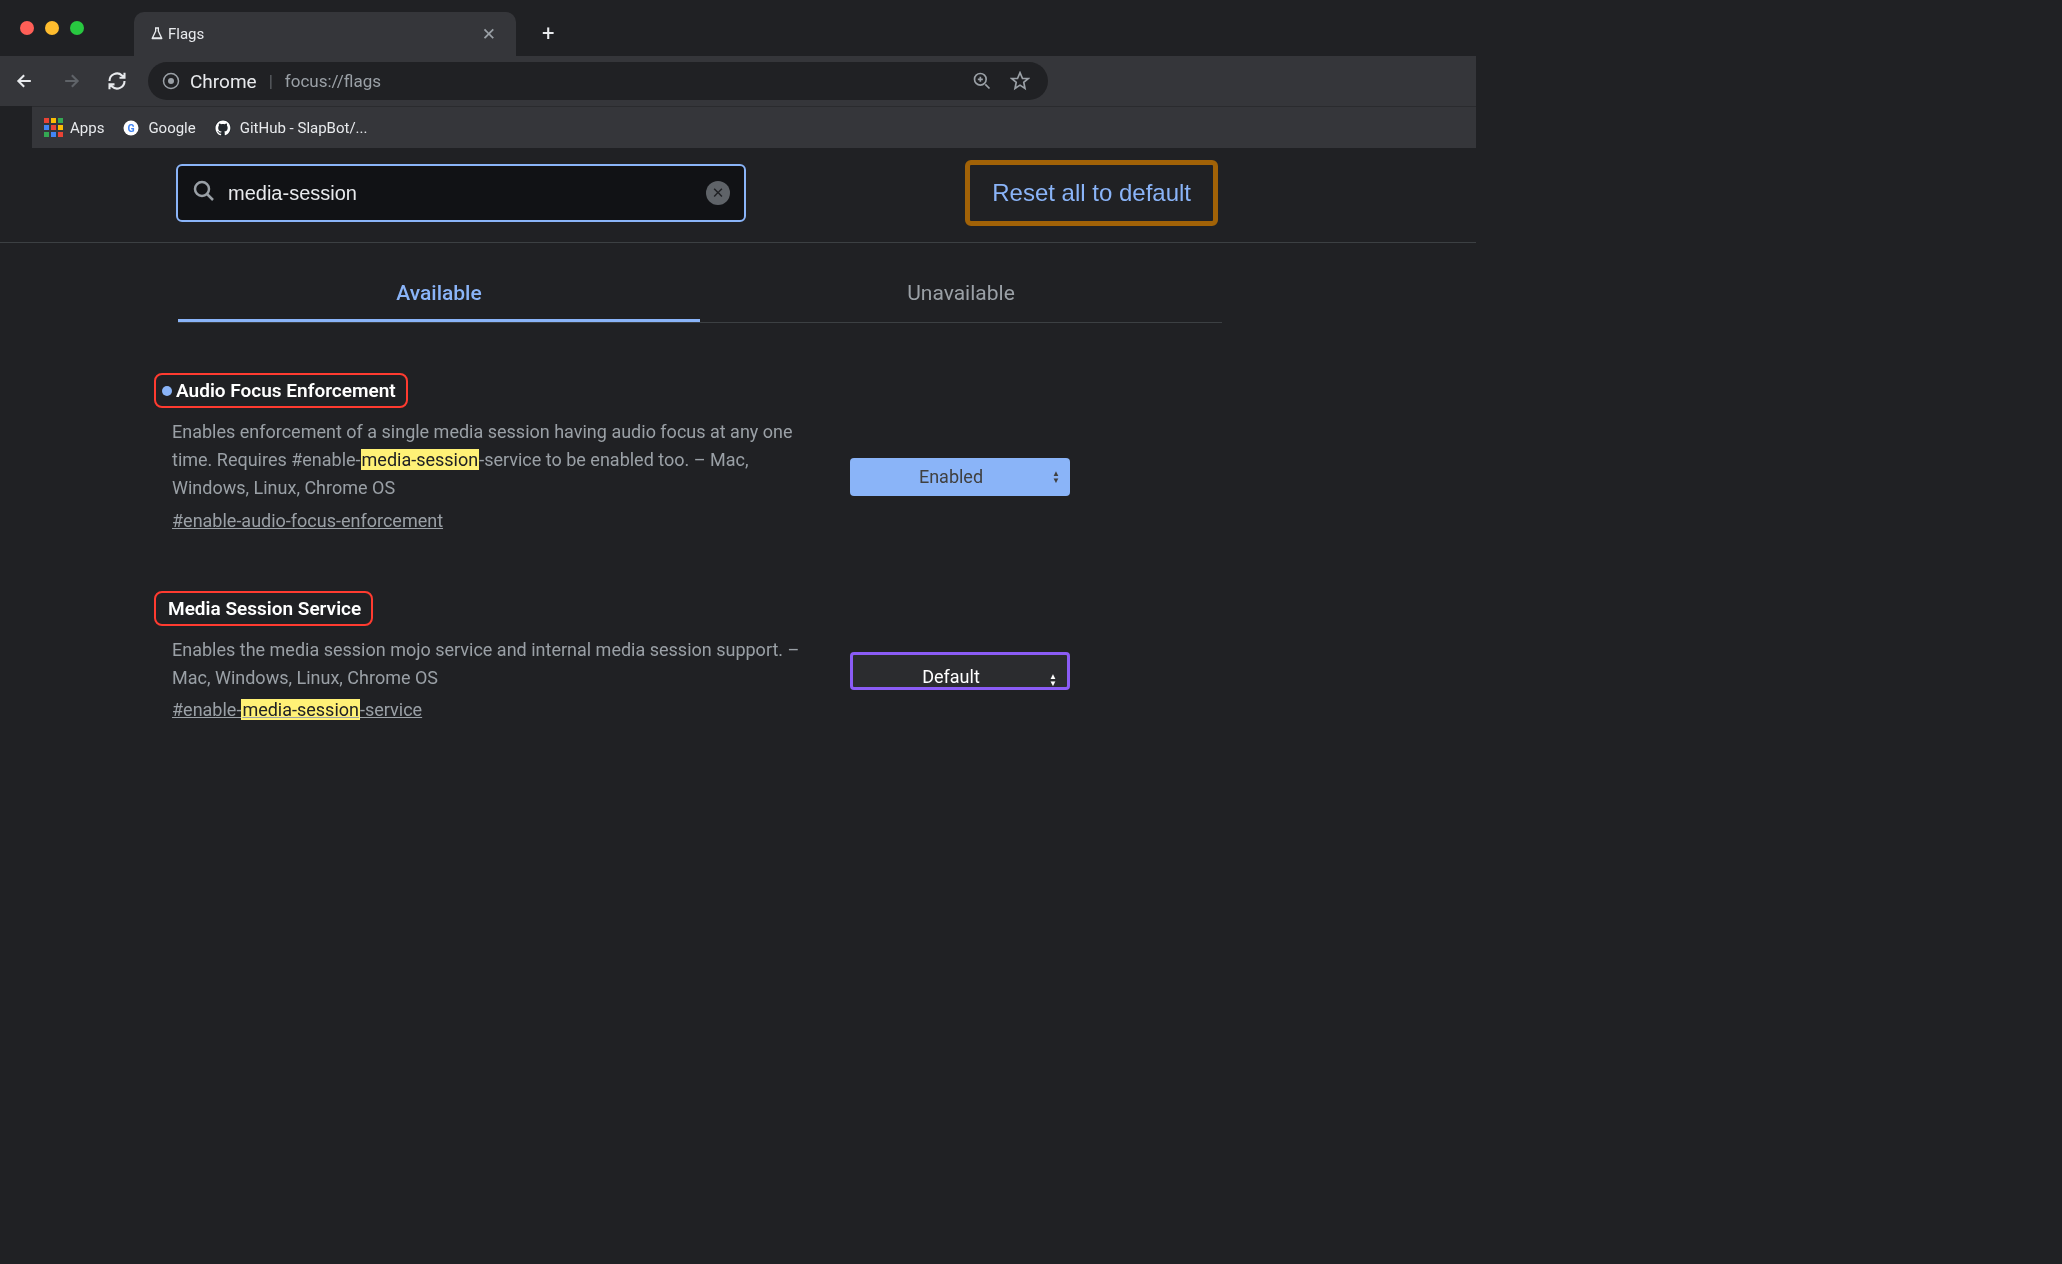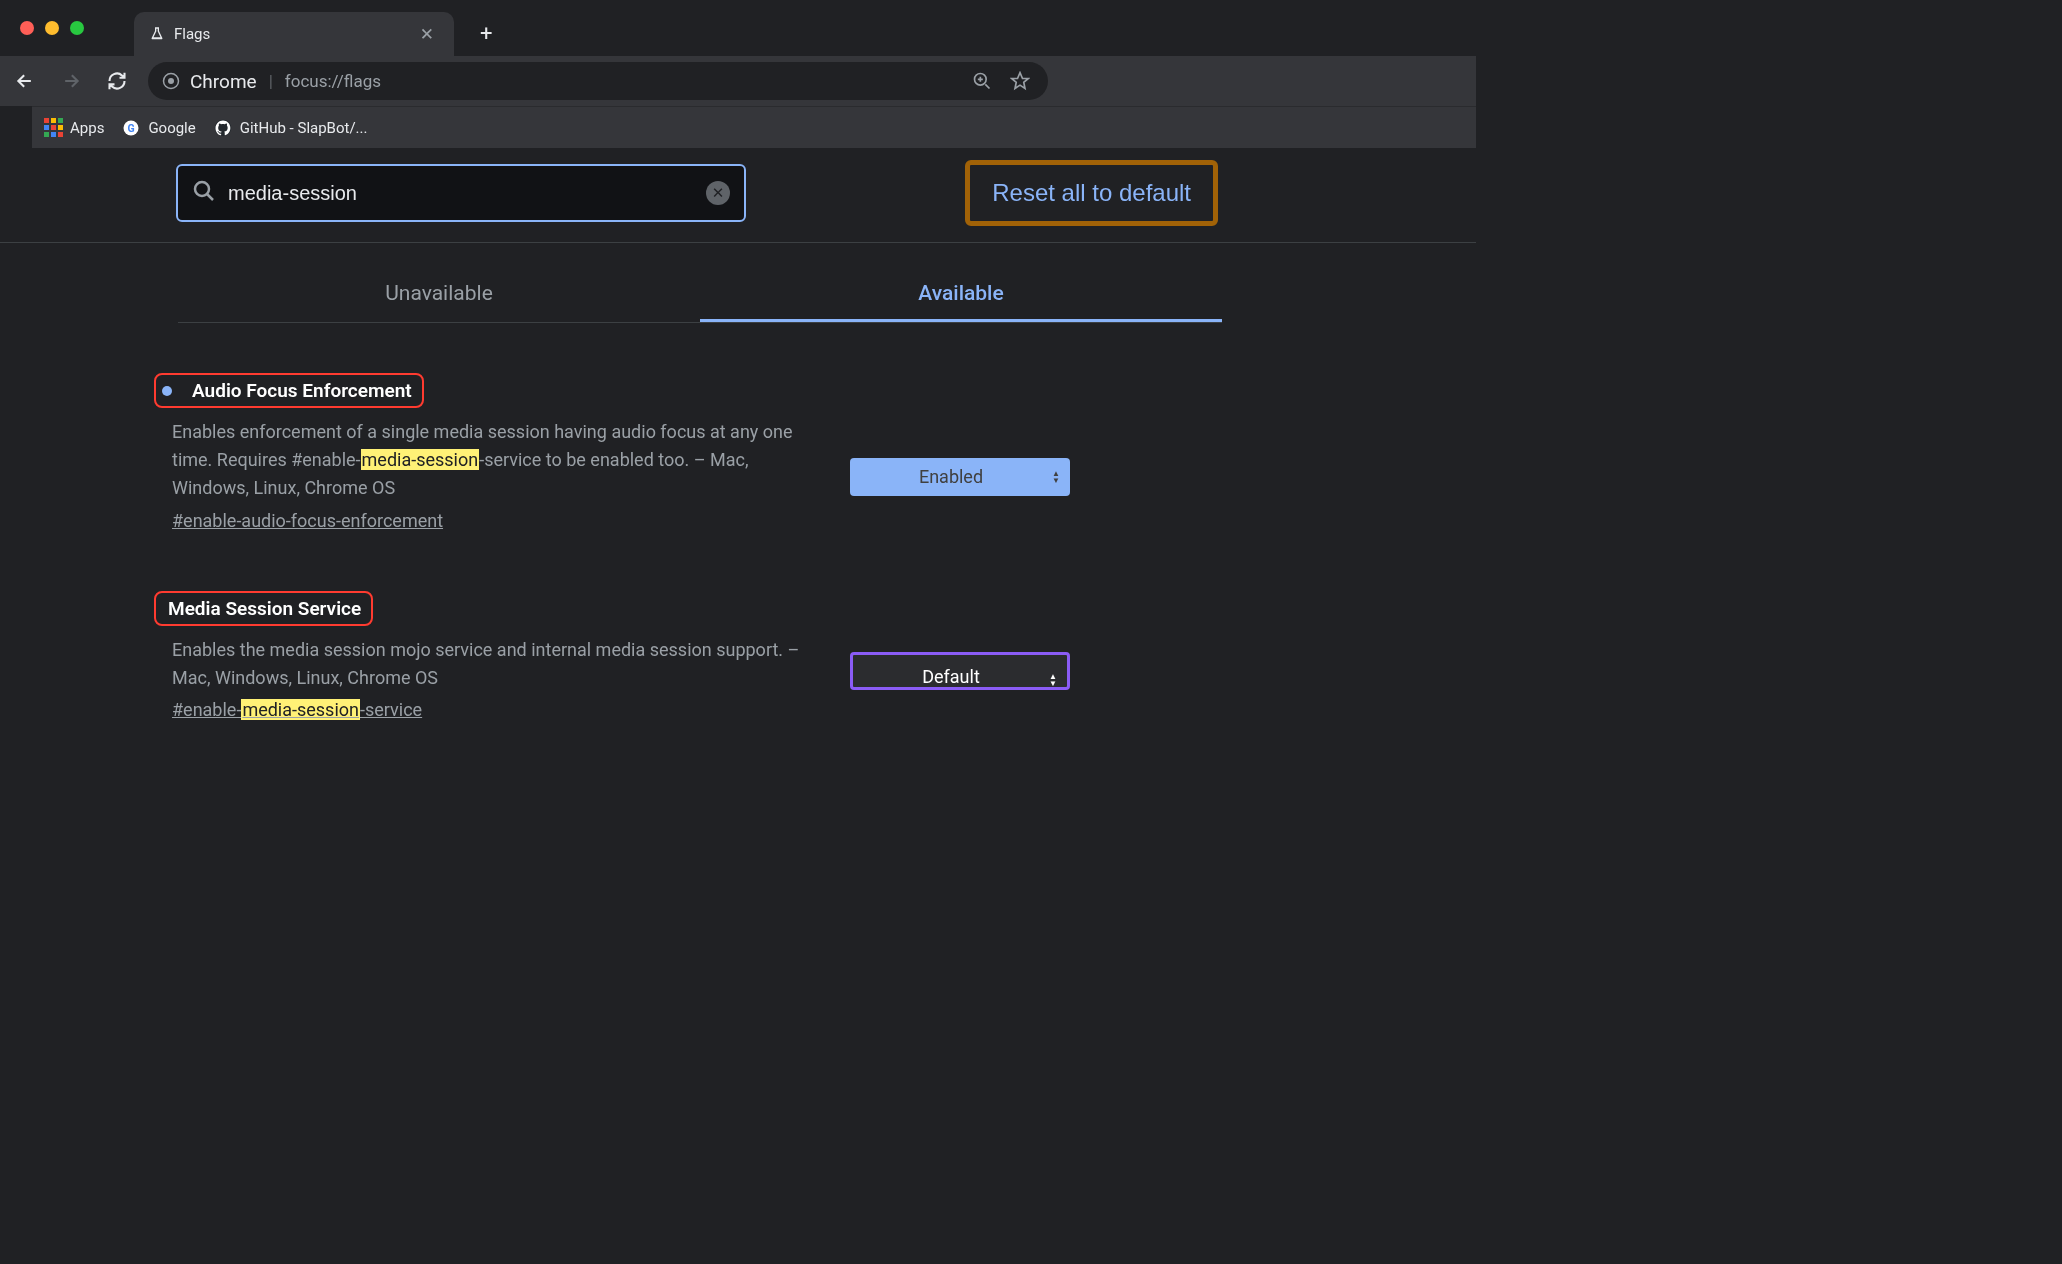--- a/index.html
+++ b/index.html
@@ -29,26 +29,26 @@
   .traffic-light {
     width: 14px; height: 14px;
     border-radius: 50%;
   }
   .tl-red { background: #ff5f57; }
   .tl-yellow { background: #febc2e; }
   .tl-green { background: #28c840; }
   .tab {
     background: #35363a;
     height: 44px;
-    width: 320px;
+    width: 382px;
     border-radius: 10px 10px 0 0;
     display: flex;
     align-items: center;
     padding: 0 14px;
-    gap: 8px;
+    gap: 2px;
     margin-top: 12px;
   }
   .tab-favicon {
     width: 18px; height: 18px;
     display: flex; align-items: center; justify-content: center;
   }
   .tab-title { font-size: 15px; color: #e8eaed; flex: 1; }
   .tab-close { color: #9aa0a6; font-size: 17px; cursor: pointer; padding: 2px 6px; }
   .new-tab {
     color: #e8eaed;
@@ -194,21 +194,21 @@
     border-bottom: 3px solid #8ab4f8;
     font-weight: 500;
   }
 
   .flags-list {
     padding: 50px 20px 0 152px;
     width: 1090px;
   }
   .flag-item { margin-bottom: 60px; display: flex; gap: 30px; }
   .flag-body { flex: 1; }
-  .flag-title-row { display: inline-flex; align-items: center; gap: 20px; border: 2.5px solid #ff3b30; border-radius: 8px; padding: 4px 10px 4px 6px; margin-left: 2px; }
+  .flag-title-row { display: inline-flex; align-items: center; gap: 4px; border: 2.5px solid #ff3b30; border-radius: 8px; padding: 4px 10px 4px 6px; margin-left: 2px; }
   .flag-dot { width: 10px; height: 10px; border-radius: 50%; background: #8ab4f8; }
   .flag-title { color: #fff; font-size: 19px; font-weight: 600; }
   .flag-desc { color: #9aa0a6; font-size: 18px; line-height: 1.55; margin-top: 10px; margin-left: 20px; max-width: 760px; }
   .flag-anchor { color: #9aa0a6; font-size: 18px; text-decoration: underline; margin-top: 8px; margin-left: 20px; display: inline-block; }
   mark { background: #fff176; color: #202124; padding: 0 1px; }
   .flag-select-wrap { display: flex; align-items: center; padding-top: 50px; }
   .flag-select {
     width: 220px;
     height: 38px;
     border: none;
@@ -340,22 +340,22 @@
             <path d="M21 21l-6-6"></path>
           </svg>
       </span>
       <input type="text" value="media-session" style="">
       <span class="clear-btn">✕</span>
     </div>
     <button class="reset-btn">Reset all to default</button>
   </div>
 
   <div class="tabs-row">
+    <div class="content-tab active">Available</div>
     <div class="content-tab">Unavailable</div>
-    <div class="content-tab active">Available</div>
   </div>
 
   <div class="flags-list">
 
     <div class="flag-item">
       <div class="flag-body">
         <div class="flag-title-row">
           <span class="flag-dot"></span>
           <span class="flag-title">Audio Focus Enforcement</span>
         </div>

